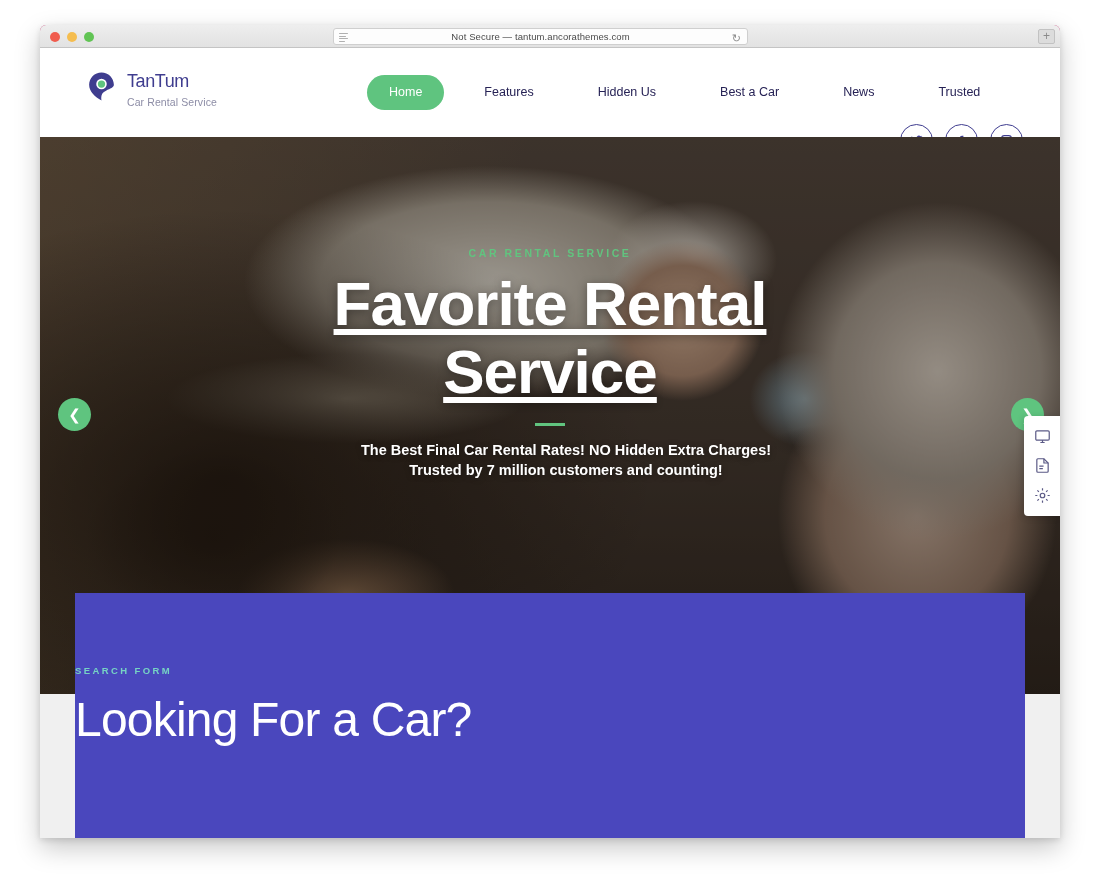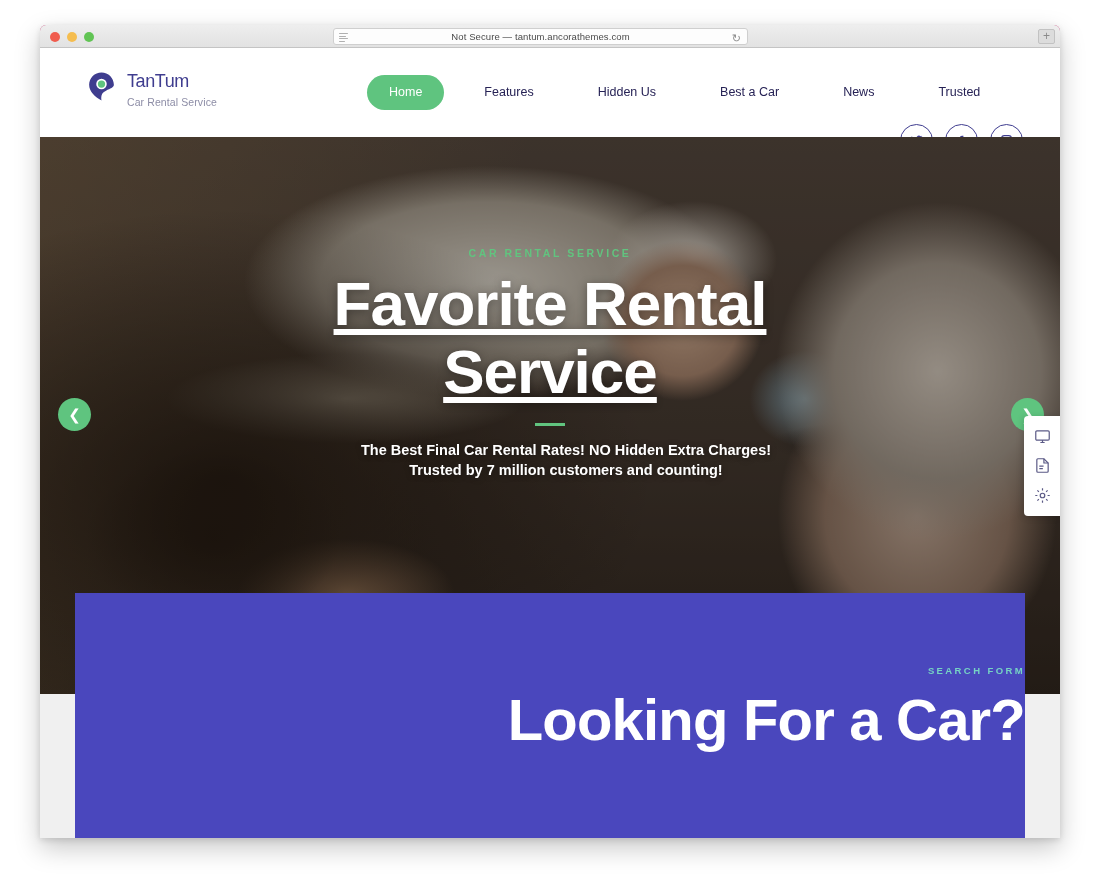--- a/index.html
+++ b/index.html
@@ -227,30 +227,30 @@
   }
   .side-icon { color: #5b5a86; cursor: pointer; display: block; }
 
   
   .search-block {
     position: absolute;
     left: 35px; top: 545px;
     width: 950px; height: 245px;
     background: #4a47bd;
     z-index: 5;
-    text-align: right;
+    text-align: left;
     padding-top: 72px;
   }
   .search-eyebrow {
     font-size: 9.5px; font-weight: bold; letter-spacing: 2.4px;
     color: #76d3c4; text-transform: uppercase;
     margin-bottom: 14px;
   }
   .search-title {
-    font-size: 58px; font-weight: bold; color: #ffffff;
+    font-size: 48px; font-weight: normal; color: #ffffff;
     line-height: 60px; letter-spacing: -0.8px;
   }
 </style>
 </head>
 <body>
 
 <div class="browser-window">
 
   <div class="browser-toolbar">
     <div class="traffic-lights">

